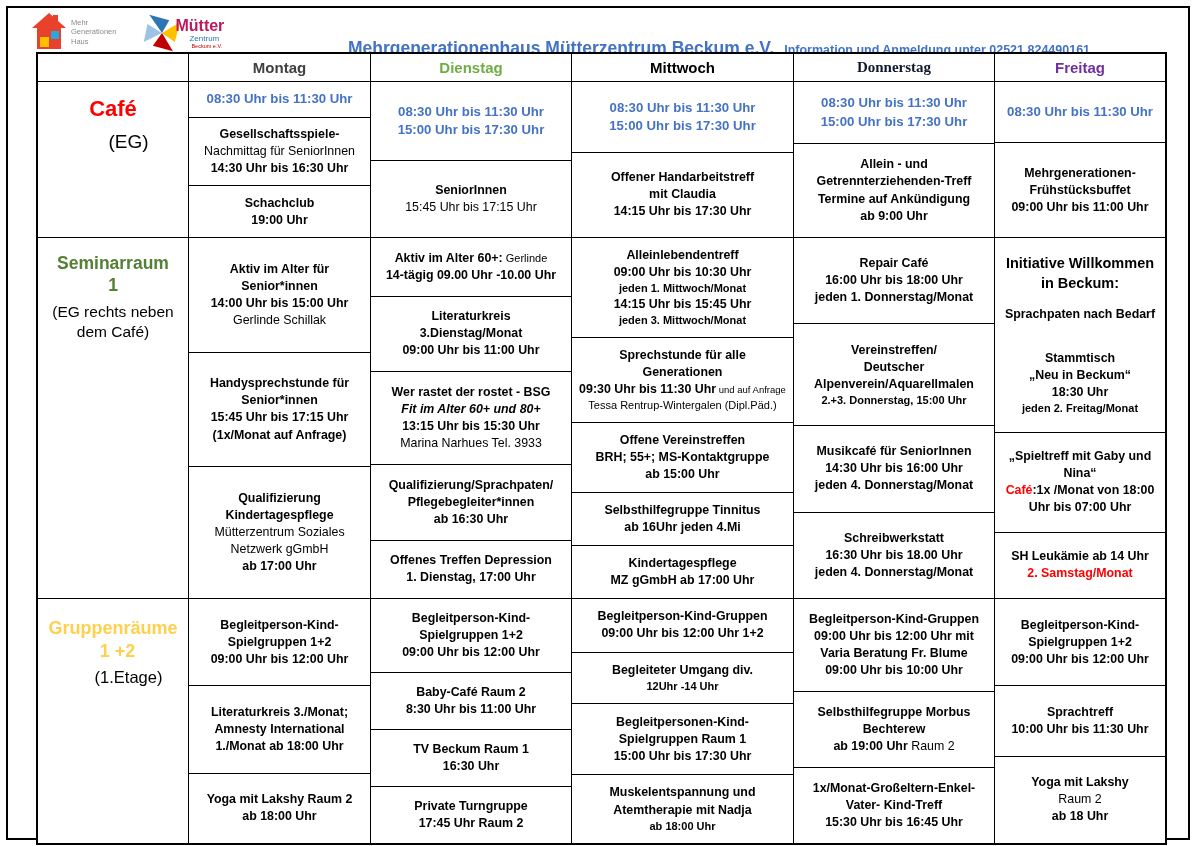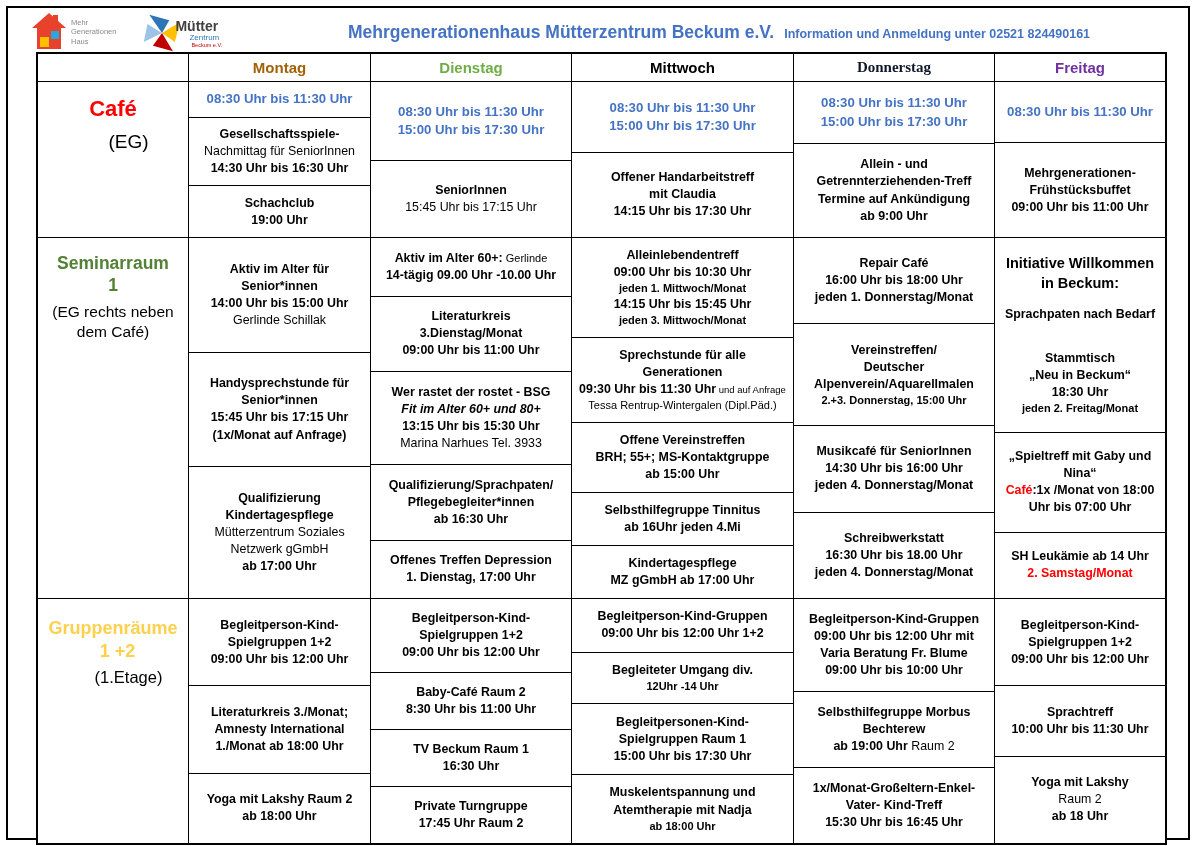--- a/index.html
+++ b/index.html
@@ -4,24 +4,24 @@
 <style>
   html,body{margin:0;padding:0;background:#fff;font-family:"Liberation Sans",sans-serif;}
   .canvas{position:relative;width:1196px;height:846px;background:#fff;overflow:hidden;}
   .page{position:absolute;inset:6px;border:2px solid #000;background:#fff;}
   
   .header{position:absolute;left:0;top:0;right:0;height:44px;}
   .logos{position:absolute;left:24px;top:5px;display:flex;gap:26px;align-items:flex-start;}
   .logo{display:flex;align-items:center;gap:5px;}
   .mgh-text{color:#8a8a8a;font-size:7.5px;line-height:1.25;}
   .mz-text{margin-left:-12px;margin-top:2px;line-height:1;}
-  .mz-name{font-weight:700;font-size:14px;color:#404040;}
+  .mz-name{font-weight:700;font-size:16px;color:#be185d;}
   .mz-sub{font-size:8px;color:#2e75b6;margin-top:1px;margin-left:14px;}
   .mz-org{font-size:5.5px;color:#c00000;margin-left:16px;margin-top:1px;}
-  .titlewrap{position:absolute;left:250px;right:8px;top:0;height:56px;display:flex;align-items:baseline;justify-content:center;gap:10px;padding-top:14px;box-sizing:border-box;}
+  .titlewrap{position:absolute;left:250px;right:8px;top:0;height:56px;display:flex;align-items:baseline;justify-content:center;gap:10px;padding-top:30px;box-sizing:border-box;}
   .title{font-weight:700;font-size:17.5px;color:var(--blue);}
   .subtitle{font-weight:700;font-size:12.5px;color:var(--blue);}
   
   .grid{position:absolute;left:28px;top:44px;display:grid;
         grid-template-columns:151px 182px 201px 222px 201px 170px;
         grid-template-rows:28px 156px 361px 244px;
         border:2px solid #000;background:#fff;}
   .cell{border-right:1.8px solid #000;border-bottom:1.8px solid #000;overflow:hidden;box-sizing:border-box;background:#fff;}
   .lastcol{border-right:none;}
   .lastrow{border-bottom:none;}
@@ -81,21 +81,21 @@
           </div>
         </div>
       </div>
       <div class="titlewrap">
         <span class="title" style="color: rgb(68, 114, 196);">Mehrgenerationenhaus Mütterzentrum Beckum e.V.</span>
         <span class="subtitle" style="color: rgb(68, 114, 196);">Information und Anmeldung unter 02521 824490161</span>
       </div>
     </div>
     <div class="grid">
         <div class="cell"></div>
-        <div class="cell dayhead" style="color: #a16207;">Montag</div>
+        <div class="cell dayhead" style="color: #404040;">Montag</div>
         <div class="cell dayhead" style="color: rgb(112, 173, 71);">Dienstag</div>
         <div class="cell dayhead" style="color: rgb(0, 0, 0);">Mittwoch</div>
         <div class="cell dayhead" style="color: #0f172a; font-family: Liberation Serif, serif;">Donnerstag</div>
         <div class="cell dayhead lastcol" style="color: rgb(112, 48, 160);">Freitag</div>
         <div class="cell rowlabel r0">
           <div class="rl-title" style="color: rgb(255, 0, 0);">Café</div>
           <div class="rl-sub">(EG)</div>
         </div>
         <div class="cell daycell">
           <div class="ev">

